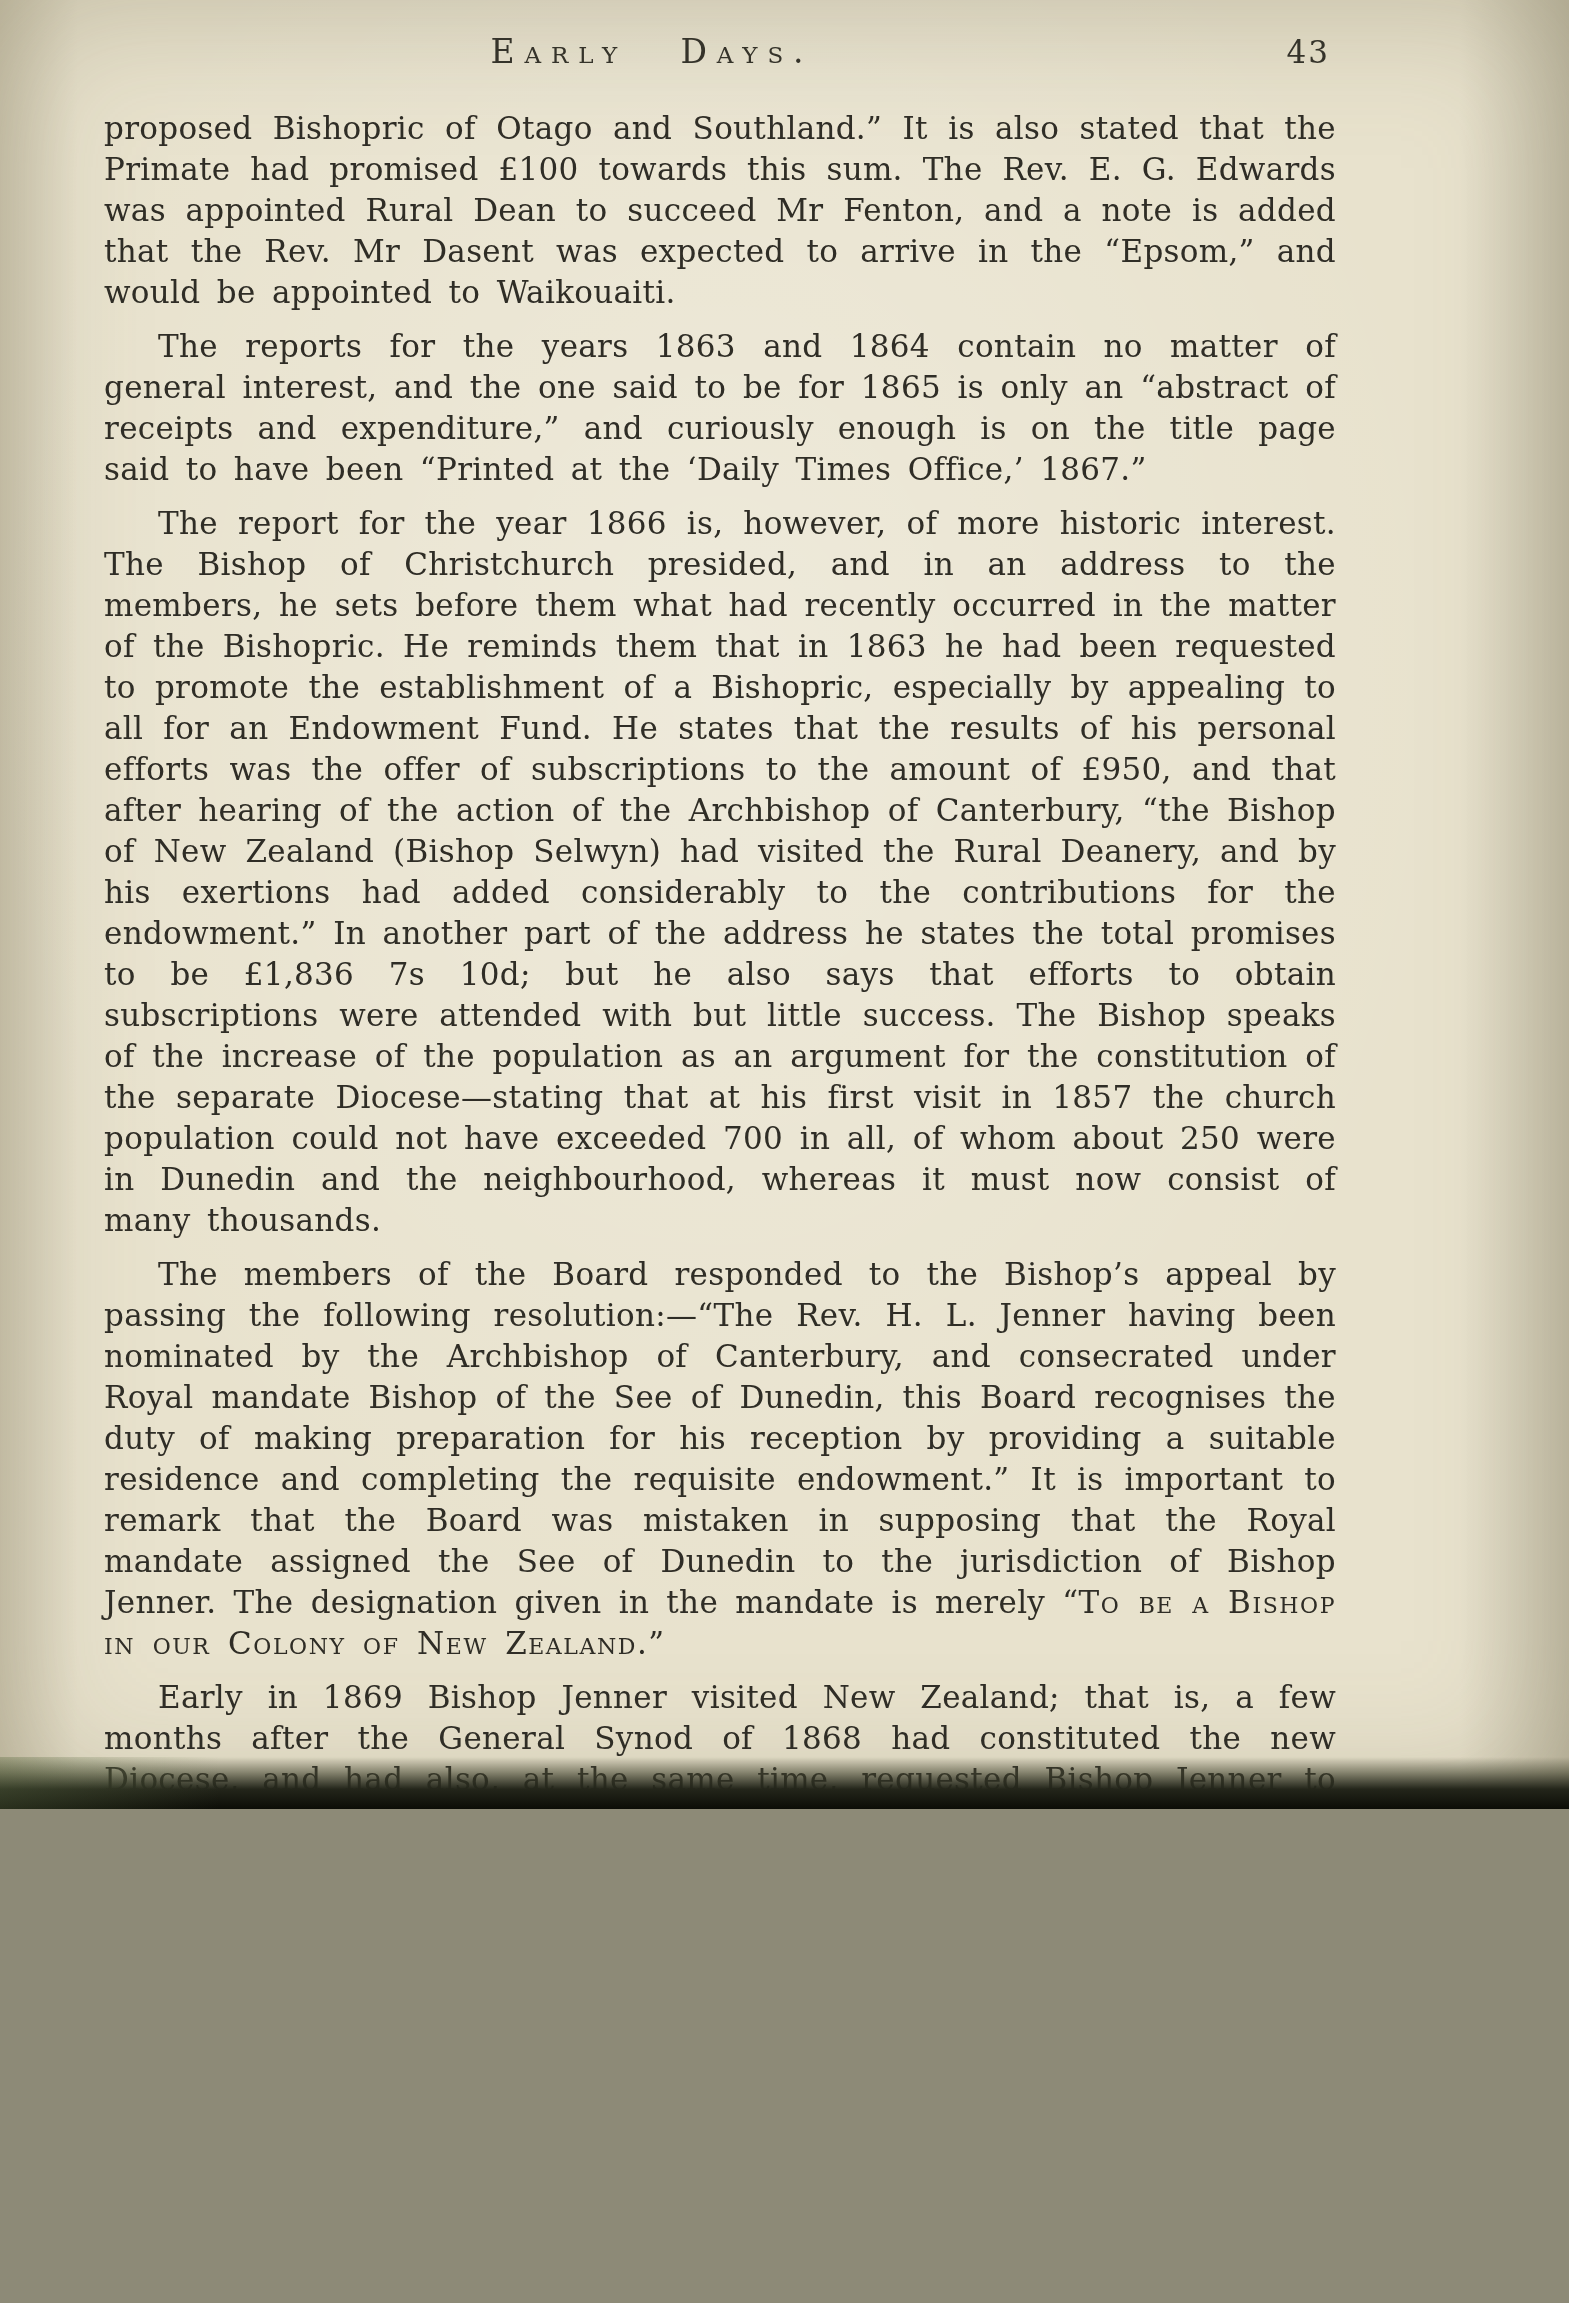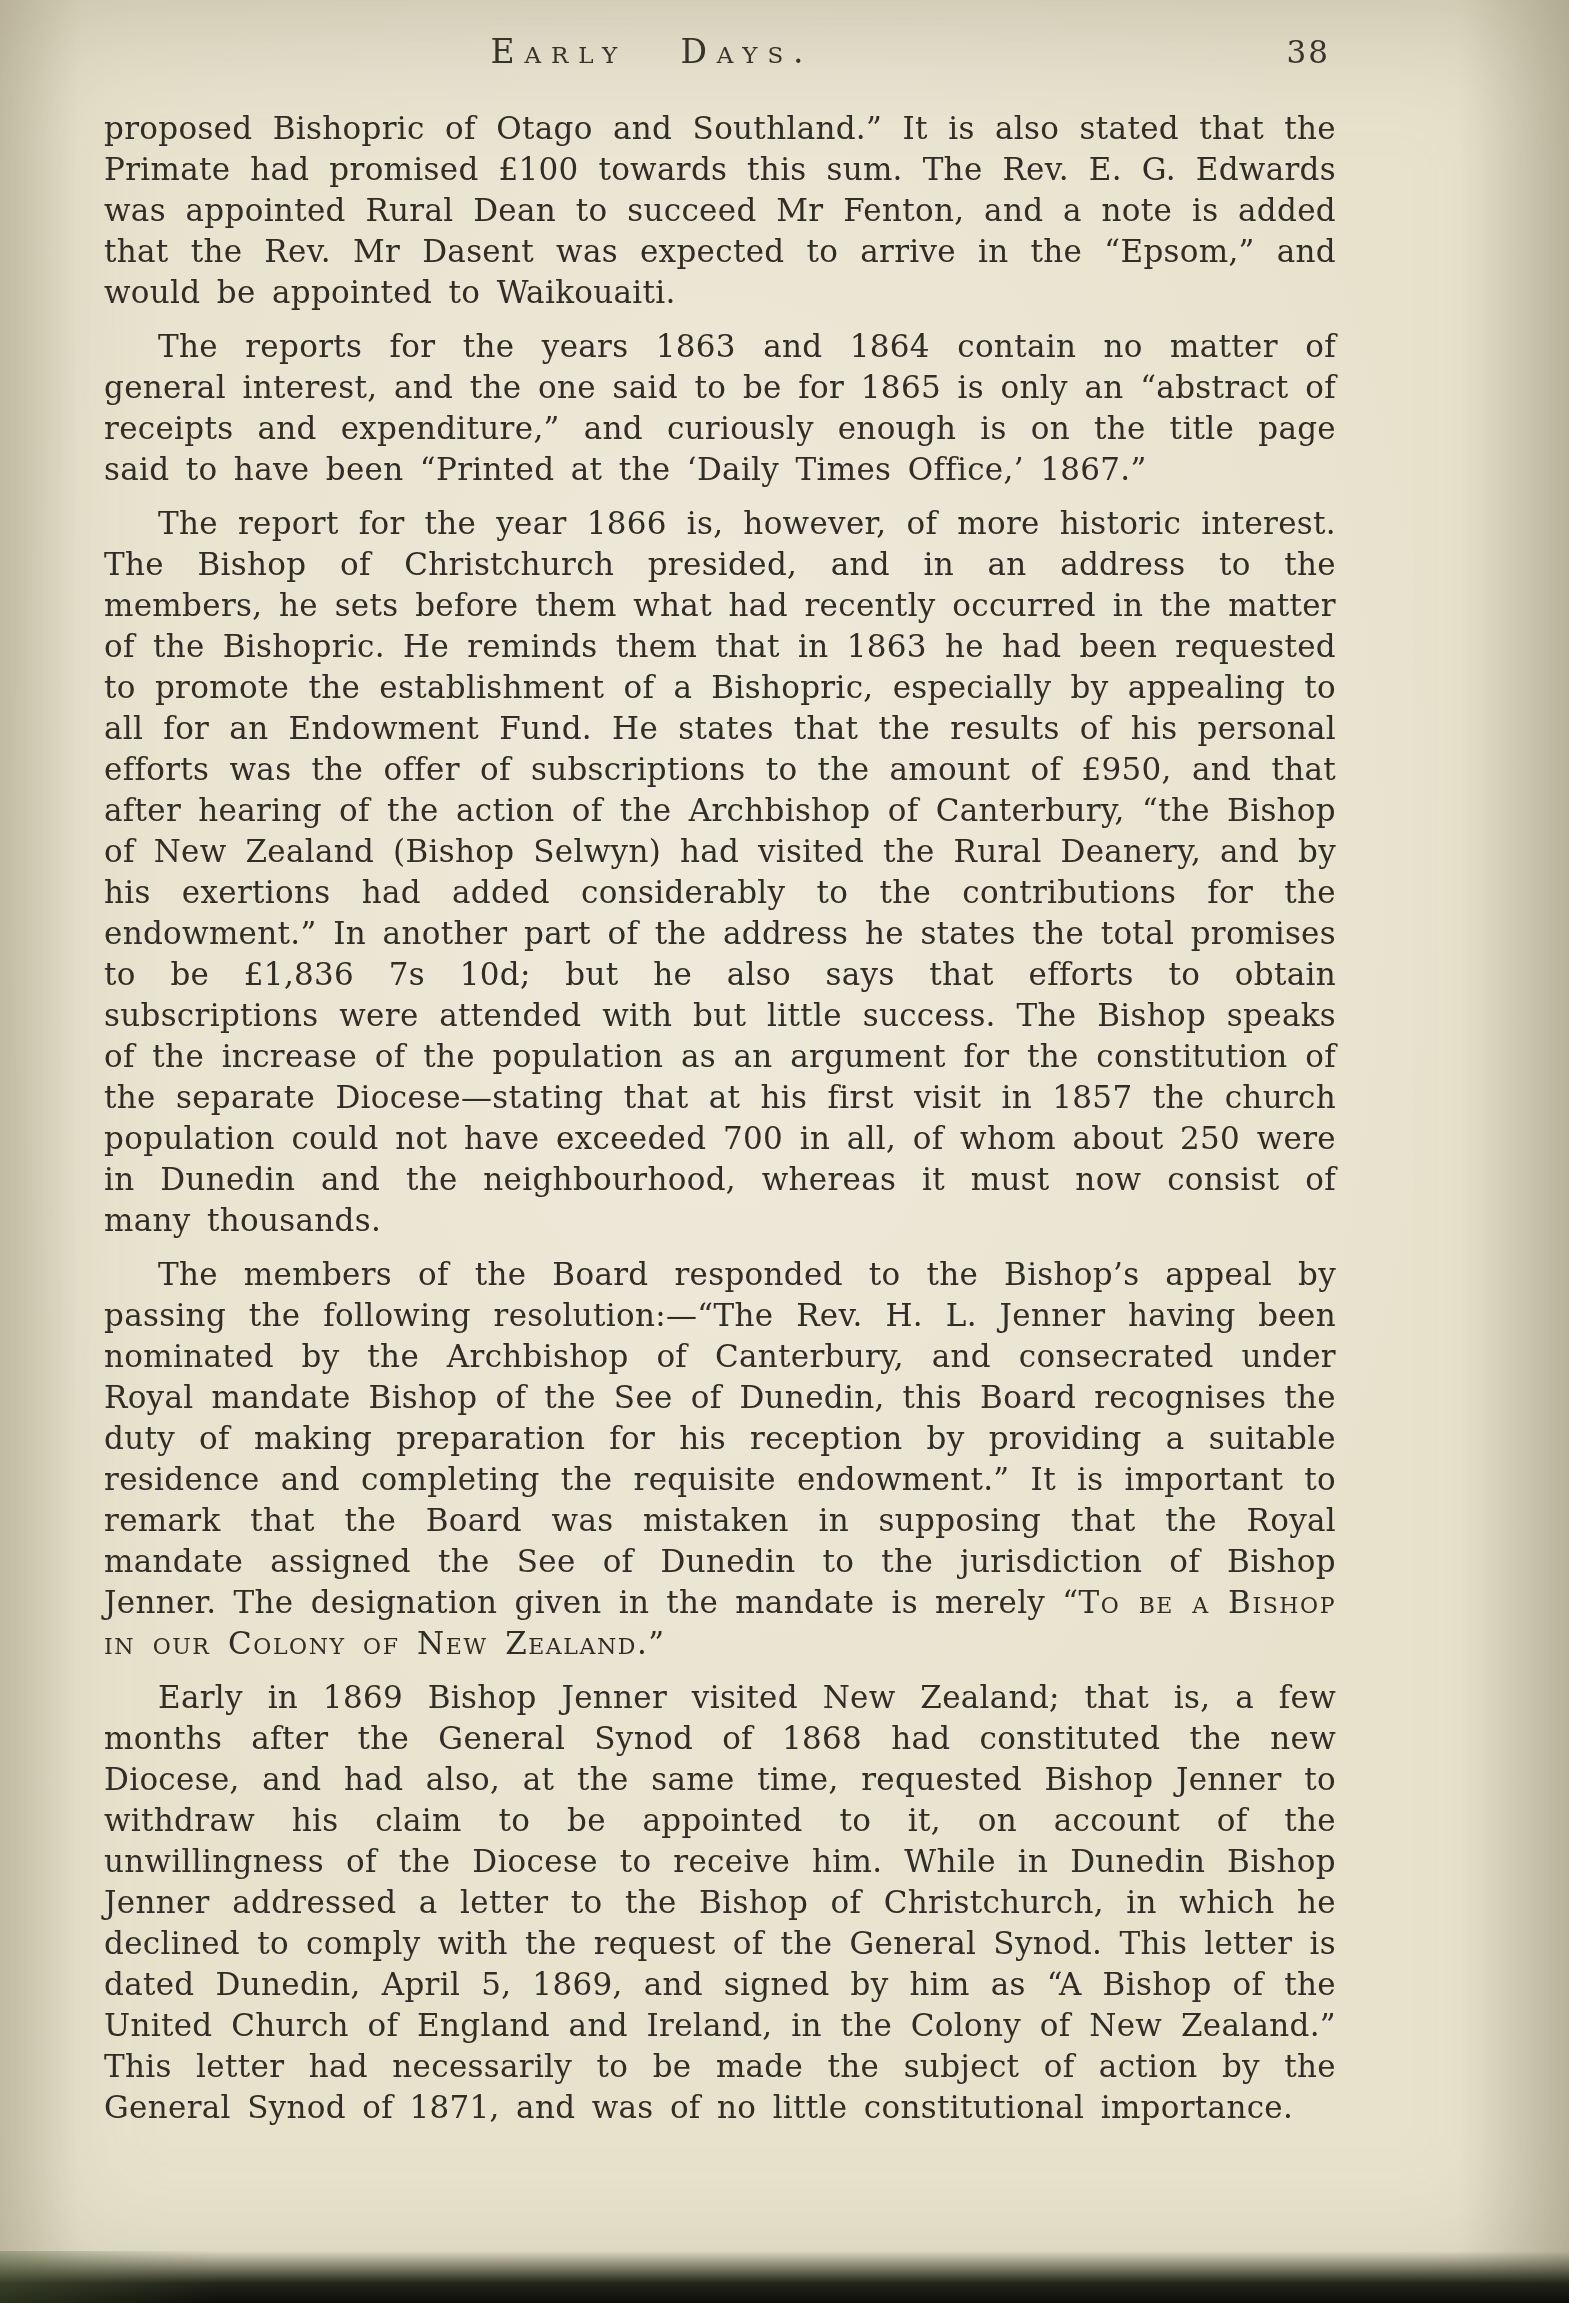--- a/index.html
+++ b/index.html
@@ -3,21 +3,21 @@
 <meta charset="utf-8">
 <style>
   html, body {
     margin: 0;
     padding: 0;
     background: #8d8a77;
   }
   .page {
     position: relative;
     width: 1569px;
-    height: 2303px;
+    height: 1809px;
     overflow: hidden;
     margin: 0 auto;
     background:
       radial-gradient(ellipse at 46% 38%, rgba(255,255,255,0.28), rgba(255,255,255,0) 62%),
       linear-gradient(to right, rgba(115,105,75,0.18), rgba(0,0,0,0) 5%, rgba(0,0,0,0) 93%, rgba(90,85,60,0.22)),
       #e8e2cd;
     box-shadow: inset 0 0 140px rgba(110,100,70,0.35);
     font-family: "DejaVu Serif", "Liberation Serif", serif;
     color: #2f2d26;
   }
@@ -86,21 +86,21 @@
     background: linear-gradient(to right, rgba(96,112,70,0.35), rgba(0,0,0,0));
   }
 </style>
 </head>
 <body>
 
 <div class="page">
   <div class="content">
     <header class="page-header">
       <span class="running-title">Early Days.</span>
-      <span class="page-number">38</span>
+      <span class="page-number">43</span>
     </header>
     <main id="paragraphs">
         <p class="para"><span>proposed Bishopric of Otago and Southland.”  It is also stated that the Primate had promised £100 towards this sum.  The Rev. E. G. Edwards was appointed Rural Dean to succeed Mr Fenton, and a note is added that the Rev. Mr Dasent was expected to arrive in the “Epsom,” and would be appointed to Waikouaiti.</span></p>
         <p class="para indent"><span>The reports for the years 1863 and 1864 contain no matter of general interest, and the one said to be for 1865 is only an “abstract of receipts and expenditure,” and curiously enough is on the title page said to have been “Printed at the ‘Daily Times Office,’ 1867.”</span></p>
         <p class="para indent"><span>The report for the year 1866 is, however, of more historic interest. The Bishop of Christchurch presided, and in an address to the members, he sets before them what had recently occurred in the matter of the Bishopric.  He reminds them that in 1863 he had been requested to promote the establishment of a Bishopric, especially by appealing to all for an Endowment Fund.  He states that the results of his personal efforts was the offer of subscriptions to the amount of £950, and that after hearing of the action of the Archbishop of Canterbury, “the Bishop of New Zealand (Bishop Selwyn) had visited the Rural Deanery, and by his exertions had added considerably to the contributions for the endowment.”  In another part of the address he states the total promises to be £1,836 7s 10d; but he also says that efforts to obtain subscriptions were attended with but little success.  The Bishop speaks of the increase of the population as an argument for the constitution of the separate Diocese—stating that at his first visit in 1857 the church population could not have exceeded 700 in all, of whom about 250 were in Dunedin and the neighbourhood, whereas it must now consist of many thousands.</span></p>
         <p class="para indent"><span>The members of the Board responded to the Bishop’s appeal by passing the following resolution:—“The Rev. H. L. Jenner having been nominated by the Archbishop of Canterbury, and consecrated under Royal mandate Bishop of the See of Dunedin, this Board recognises the duty of making preparation for his reception by providing a suitable residence and completing the requisite endowment.”  It is important to remark that the Board was mistaken in supposing that the Royal mandate assigned the See of Dunedin to the jurisdiction of Bishop Jenner.  The designation given in the mandate is merely “</span><span class="smallcaps">To be a Bishop in our Colony of New Zealand.</span><span>”</span></p>
         <p class="para indent"><span>Early in 1869 Bishop Jenner visited New Zealand; that is, a few months after the General Synod of 1868 had constituted the new Diocese, and had also, at the same time, requested Bishop Jenner to withdraw his claim to be appointed to it, on account of the unwillingness of the Diocese to receive him.  While in Dunedin Bishop Jenner addressed a letter to the Bishop of Christchurch, in which he declined to comply with the request of the General Synod.  This letter is dated Dunedin, April 5, 1869, and signed by him as “A Bishop of the United Church of England and Ireland, in the Colony of New Zealand.”  This letter had necessarily to be made the subject of action by the General Synod of 1871, and was of no little constitutional importance.</span></p>
       </main>
   </div>
   <div class="bottom-edge"></div>

